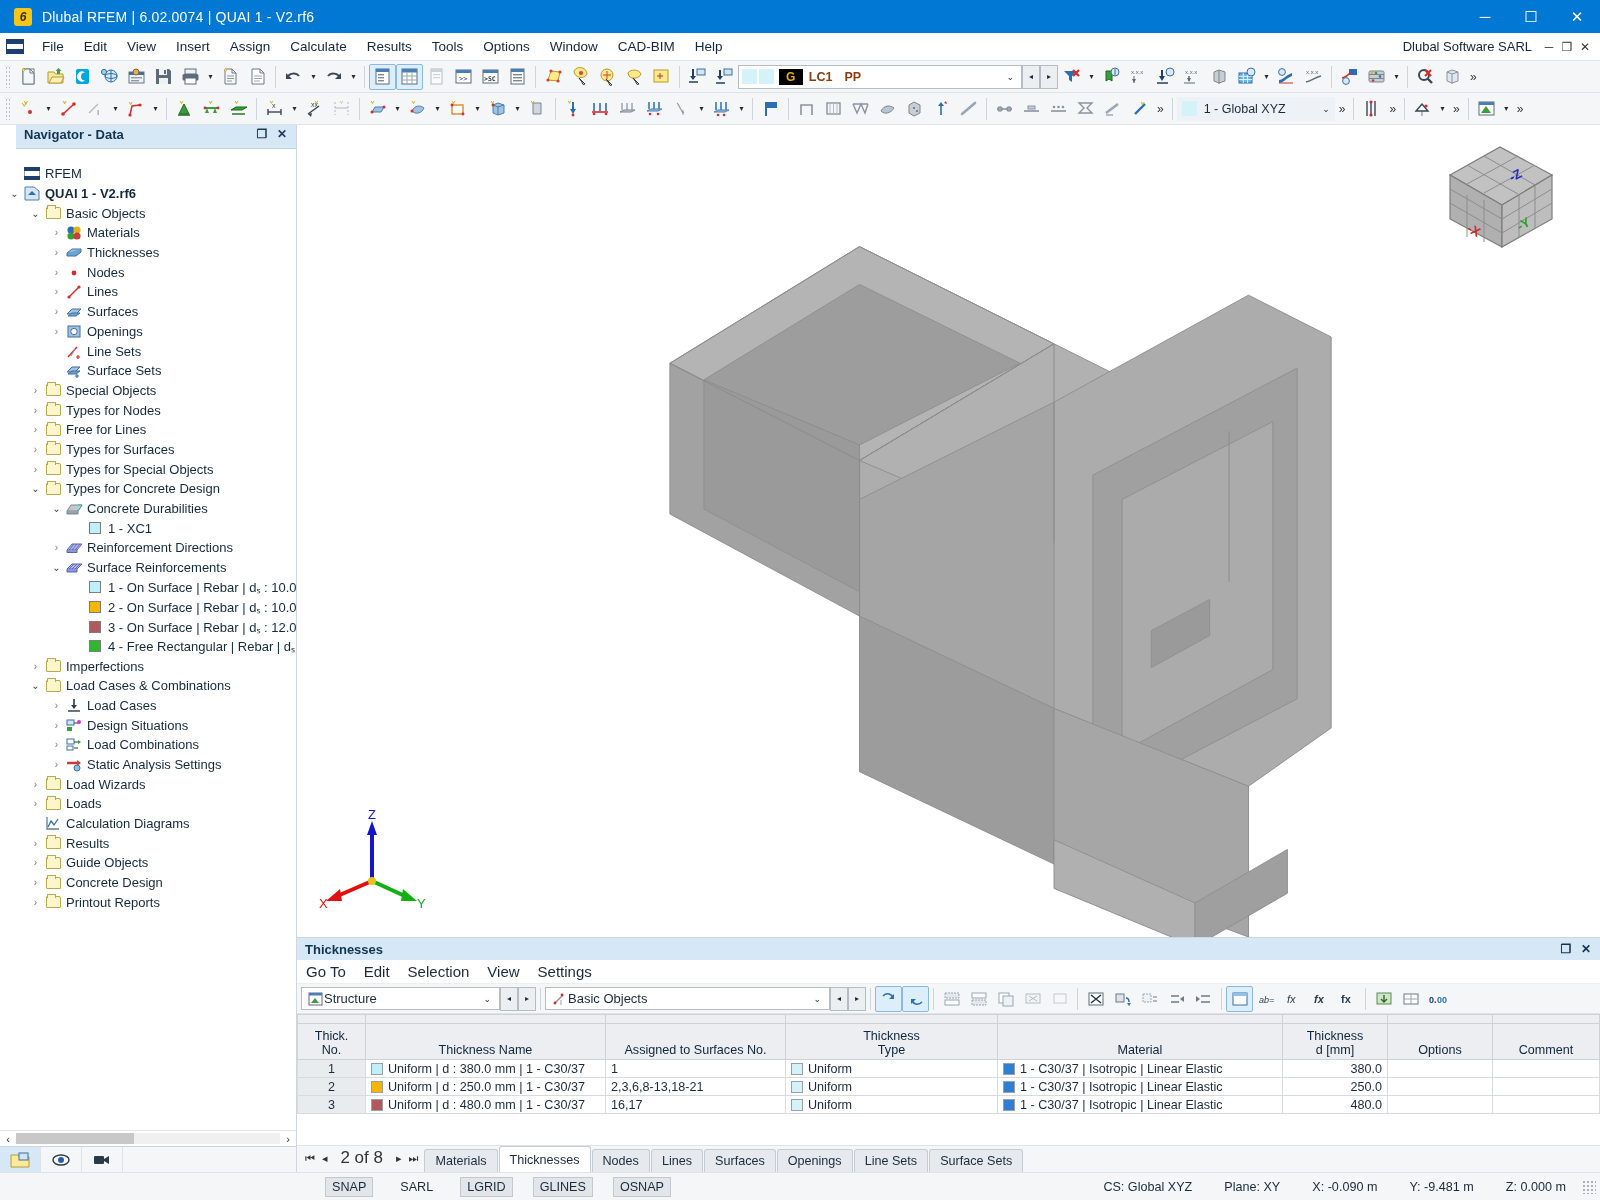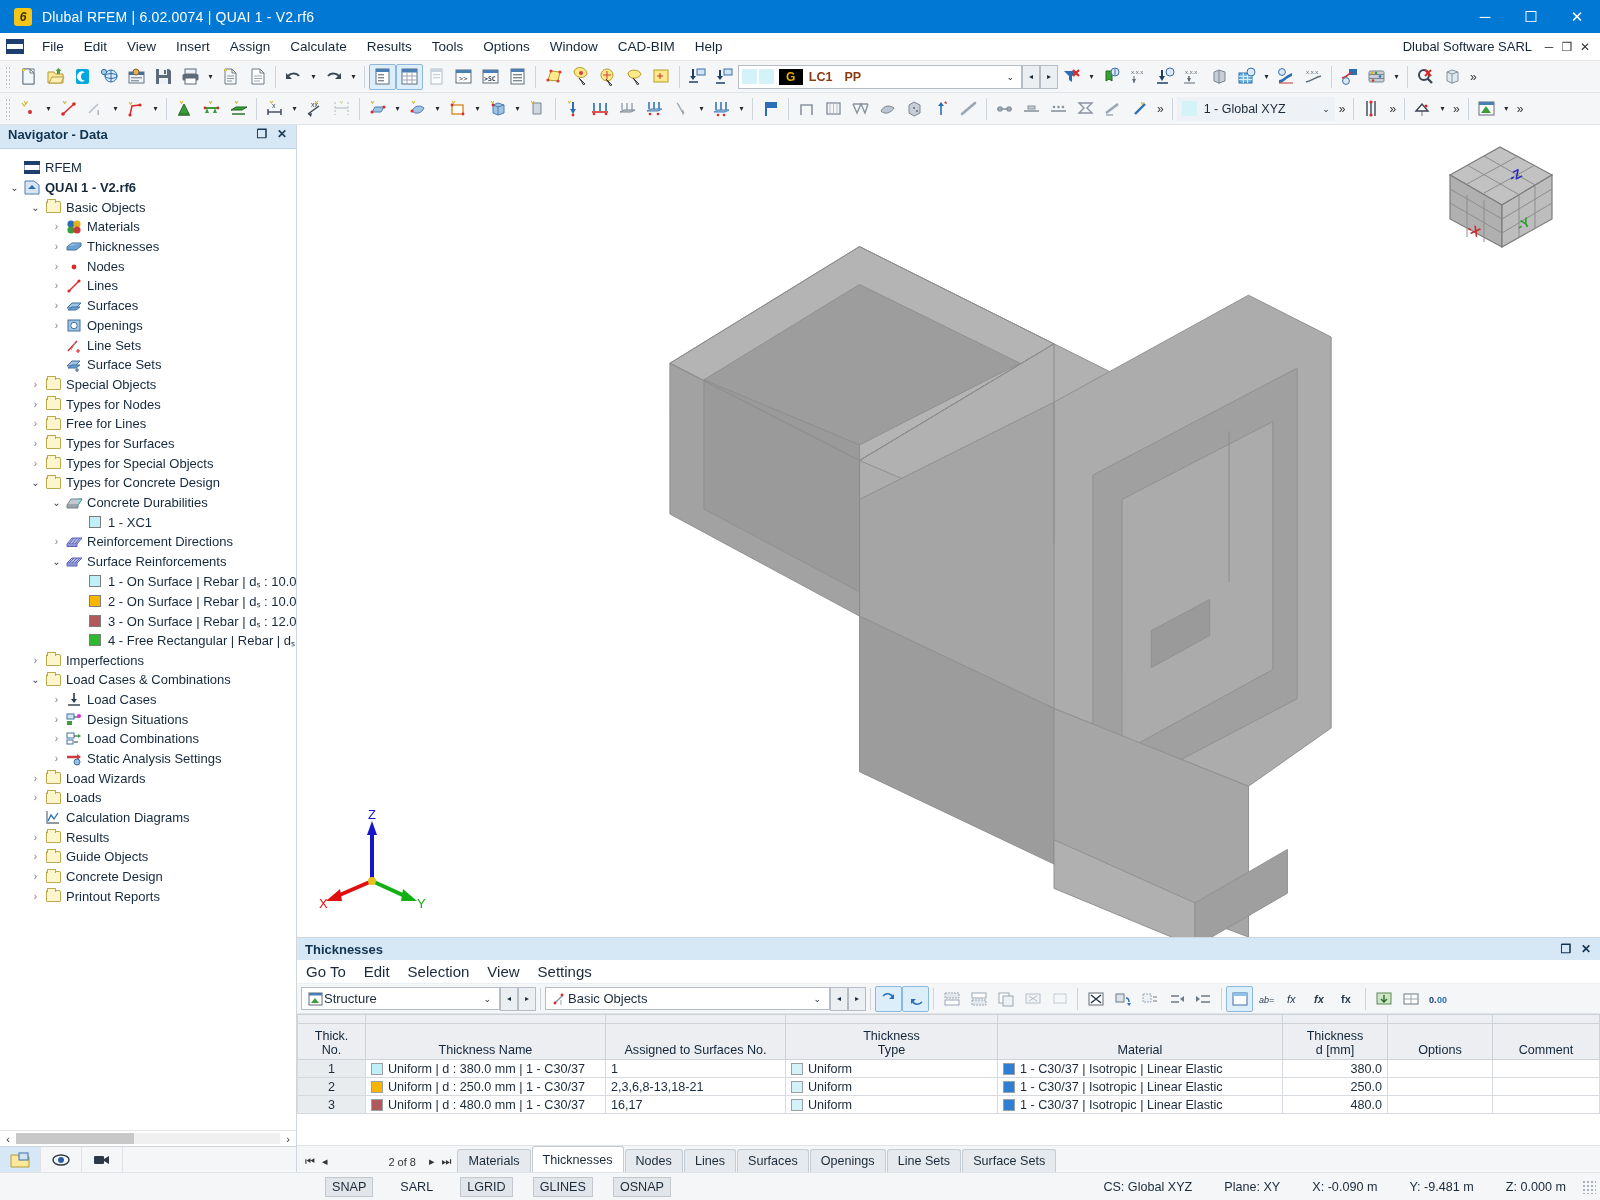--- a/index.html
+++ b/index.html
@@ -95,24 +95,25 @@
 
   
   .navigator {
     width: 297px; flex: 0 0 297px; display: flex; flex-direction: column;
     border-right: 1px solid #cfd6dd; background: #ffffff;
   }
   .nav-head {
     height: 24px; background: #d6e7f6; display: flex; align-items: center;
     padding: 0 4px 5px 8px; font-weight: bold; font-size: 13px; color: #10334f;
     border-bottom: 1px solid #bed4e8;
+    margin-left: 16px;
   }
   .nav-head .spacer { flex: 1; }
   .nav-head .hb { width: 20px; text-align: center; font-size: 12px; color: #1a3a55; }
-  .tree { flex: 1; overflow: hidden; padding-top: 9px; }
+  .tree { flex: 1; overflow: hidden; padding-top: 15px; }
   .tnode { display: flex; align-items: center; height: 19.7px; font-size: 13px; white-space: nowrap; }
   .exp { width: 15px; text-align: center; font-size: 10px; color: #7a7a7a; flex: 0 0 15px; }
   .exp.open { color: #3b4654; }
   .ticon { width: 20px; display: flex; align-items: center; justify-content: center; flex: 0 0 20px; }
   .tlabel { padding-left: 3px; color: #15293c; overflow: hidden; }
   .tlabel.b { font-weight: bold; }
   .swatch { width: 12px; height: 12px; border: 1px solid #7d7d7d; display: inline-block; }
   .folder { width: 15px; height: 12px; background: #fdf6cd; border: 1px solid #b9a94f; border-radius: 1px 2px 1px 1px; position: relative; }
   .folder:before { content:""; position: absolute; top:-3px; left:0; width: 7px; height: 3px; background: #fdf6cd; border: 1px solid #b9a94f; border-bottom: none; border-radius: 1px 1px 0 0;}
 
@@ -152,21 +153,21 @@
   }
   table.grid th.topstrip { height: 9px; padding: 0; background: #eceef1; border-bottom: none; }
   table.grid td { border: 1px solid #d7dbe0; padding: 1px 5px; height: 18px; background: #fff; }
   table.grid td.num { background: #e9ecef; text-align: center; }
   table.grid td.r { text-align: right; }
   .cellsw { width: 12px; height: 12px; display: inline-block; vertical-align: -2px; margin-right: 5px; border: 1px solid #9aa0a6; }
 
   .grid-wrap { flex: 1; overflow: hidden; }
   .tabs-row { height: 27px; display: flex; align-items: flex-end; background: #f4f6f8; border-top: 1px solid #dfe3e8; padding-left: 4px; }
   .nav-arrows { display: flex; align-items: center; font-size: 11px; color: #333; padding: 0 6px 4px 4px; gap: 7px; }
-  .pg { font-size: 11px; padding: 0 6px; margin-left: 48px; }
+  .pg { font-size: 17px; padding: 0 6px; }
   .stab { height: 23px; padding: 0 10px; display: flex; align-items: center; font-size: 12.6px;
     border: 1px solid #c6ccd3; border-bottom: none; background: #e6eaee; margin-right: 1px; border-radius: 3px 3px 0 0; }
   .stab.sel { background: #ffffff; height: 26px; font-weight: normal; }
 
   
   .statusbar { height: 28px; flex: 0 0 28px; display: flex; align-items: center;
     background: #f4f6f8; border-top: 1px solid #dfe3e8; font-size: 12.6px; }
   .sb-left { width: 297px; flex: 0 0 297px; }
   .snapgrp { display: flex; align-items: center; gap: 20px; padding-left: 28px; }
   .snapgrp .sbtn { padding: 2px 6px; border: 1px solid transparent; }

